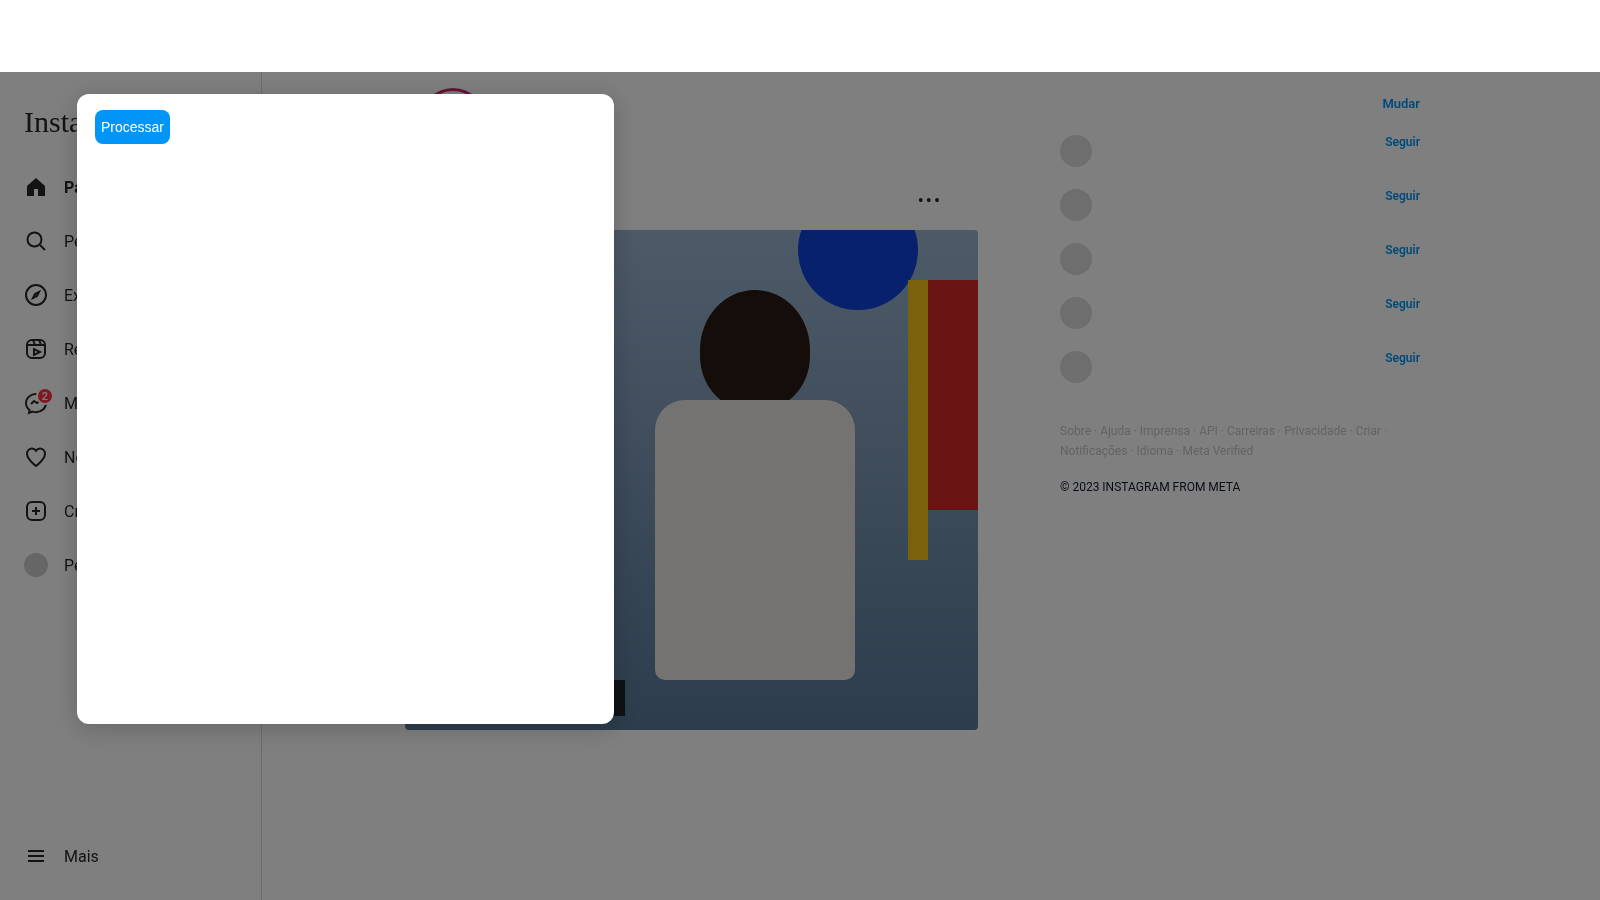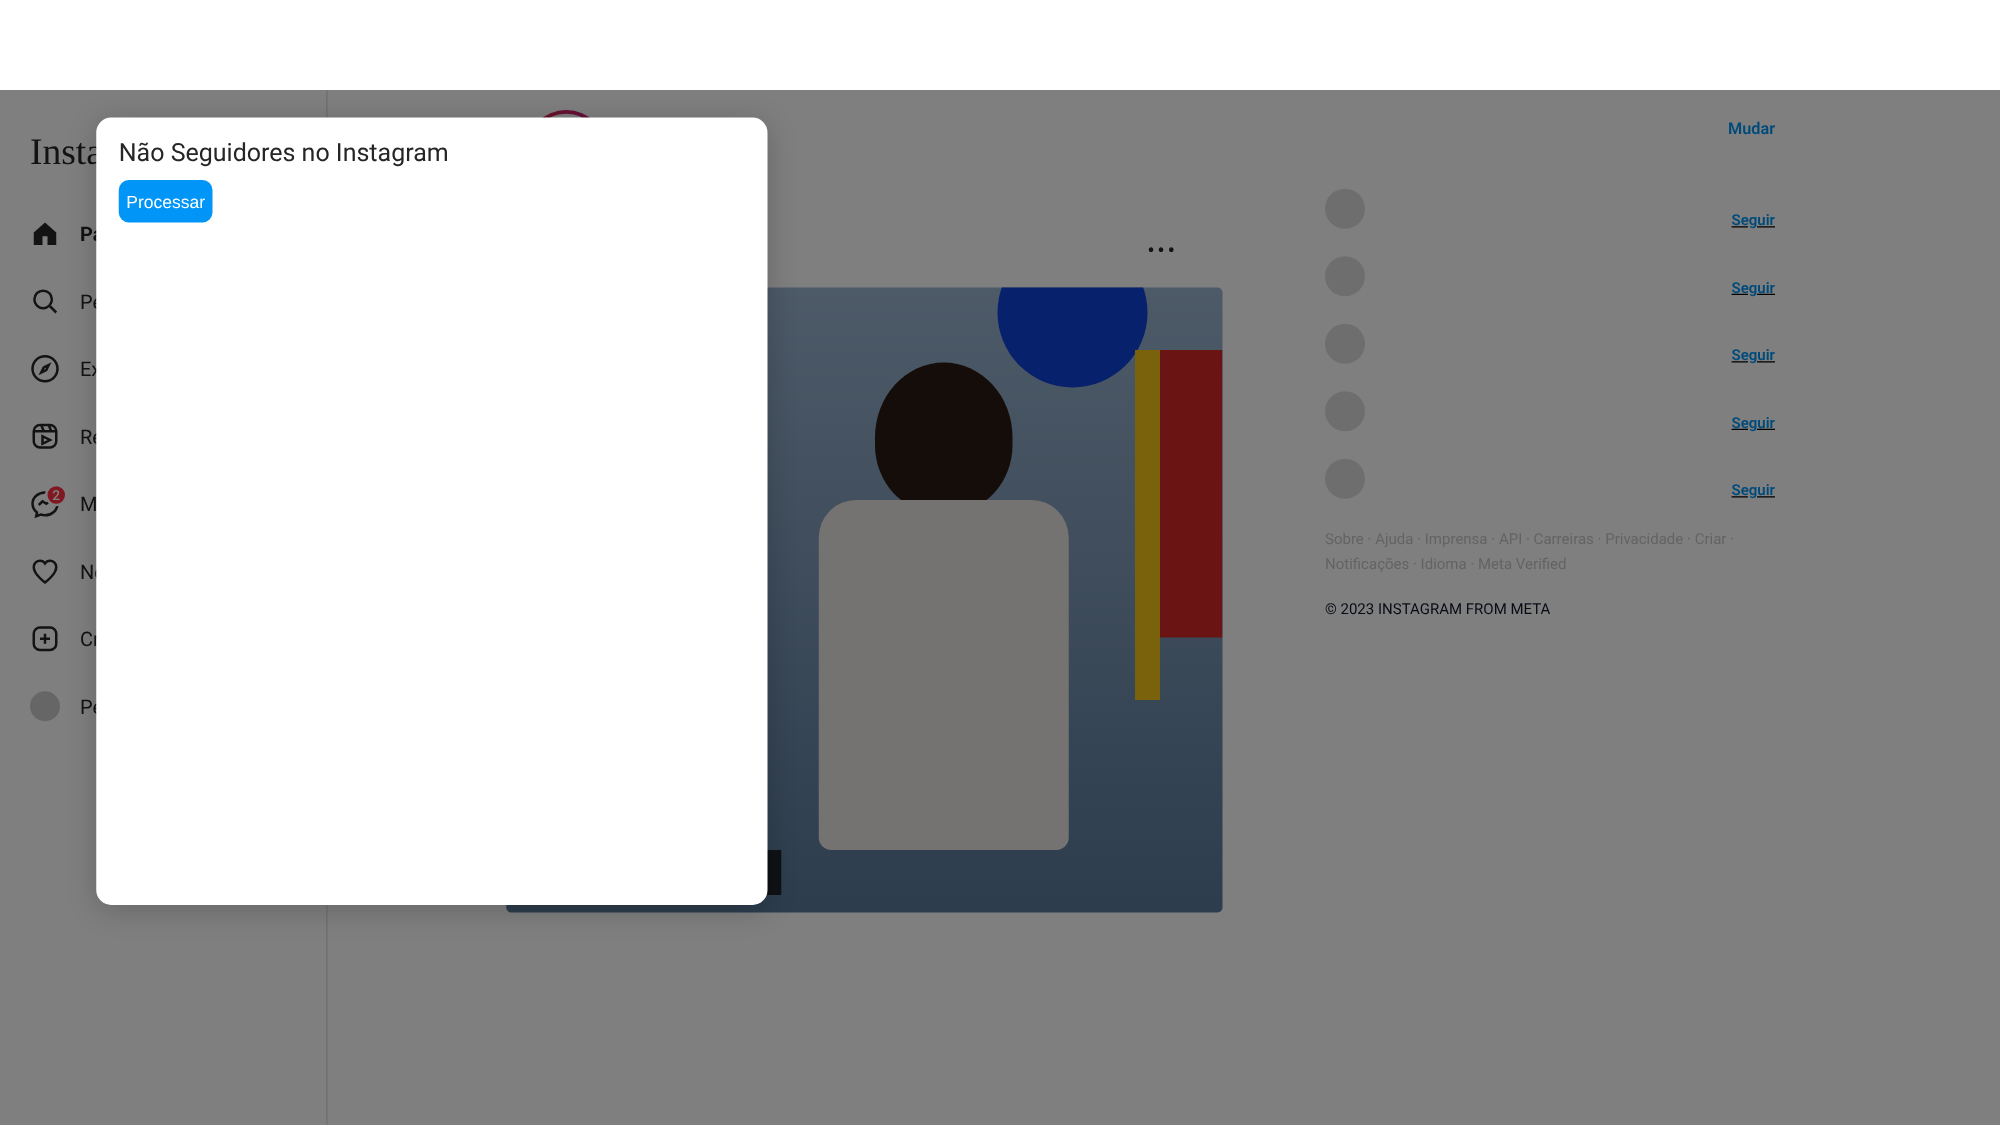--- a/index.html
+++ b/index.html
@@ -47,21 +47,21 @@
 .post-image .tag-dark1 { background: rgba(20,20,20,.85); color: #fff; font-size: 20px; left: 0; top: 418px; font-style: italic; }
 .post-image .tag-dark2 { background: rgba(20,20,20,.85); color: #fff; font-size: 20px; left: 0; top: 450px; font-style: italic; }
 
 
 .right-col { position: absolute; left: 1060px; top: 0; width: 360px; padding-top: 24px; }
 .switch-row { display: flex; align-items: center; margin-bottom: 24px; }
 .switch-link { margin-left: auto; color: #0095f6; font-size: 13px; font-weight: 600; cursor: pointer; }
 .sugg-header { display: flex; align-items: center; margin-bottom: 14px; }
 .sugg-title { color: #737373; font-size: 14px; font-weight: 600; }
 .sugg-all { margin-left: auto; color: #262626; font-size: 12px; font-weight: 600; cursor: pointer; }
-.sugg-item { display: flex; align-items: flex-end; height: 48px; margin-bottom: 6px; text-decoration: underline; }
+.sugg-item { display: flex; align-items: flex-start; height: 48px; margin-bottom: 6px; }
 .sugg-avatar { width: 32px; height: 32px; border-radius: 50%; background: #ddd; margin-right: 12px; }
 .sugg-follow { margin-left: auto; color: #0095f6; font-size: 12px; font-weight: 600; cursor: pointer; }
 .footer-links { margin-top: 22px; color: #c7c7c7; font-size: 12px; line-height: 1.7; }
 .footer-copy { margin-top: 18px; color: #0f172a; font-size: 12px; }
 
 
 .overlay { position: absolute; inset: 72px 0 0 0; background: rgba(0,0,0,0.5); }
 
 
 .modal { position: absolute; top: 94px; left: 77px; width: 537px; height: 630px; background: #fff; border-radius: 12px; box-shadow: 0 4px 24px rgba(0,0,0,.2); padding: 16px 18px; }
@@ -148,20 +148,30 @@
             </svg>
           </span>
         <span class="label">Criar</span>
       </div>
       <div class="nav-item">
         <span class="icon">
             <span style="width:24px;height:24px;border-radius:50%;background:#ccc;display:block;"></span>
           </span>
         <span class="label">Perfil</span>
       </div>
+    </div>
+    <div class="nav-item nav-more">
+      <span class="icon">
+          <svg width="24" height="24" viewBox="0 0 24 24">
+            <line x1="4" y1="7" x2="20" y2="7" class="sicon"></line>
+            <line x1="4" y1="12" x2="20" y2="12" class="sicon"></line>
+            <line x1="4" y1="17" x2="20" y2="17" class="sicon"></line>
+          </svg>
+        </span>
+      <span class="label">Mais</span>
     </div>
   </div>
 
   <div class="feed">
     <div class="story-row">
       <div class="story-avatar">
           <div class="story-avatar-inner"></div>
         </div>
     </div>
     <div class="post-header">
@@ -222,15 +232,14 @@
       <span>Idioma</span> · 
       <span>Meta Verified</span>
     </div>
     <div class="footer-copy">© 2023 INSTAGRAM FROM META</div>
   </div>
 </div>
 
 <div class="overlay"></div>
 
 <div class="modal">
-  <div class="modal-title">Não Seguidores no Instagram</div>
   <button class="btn-primary">Processar</button>
 </div>
 
 </body></html>

